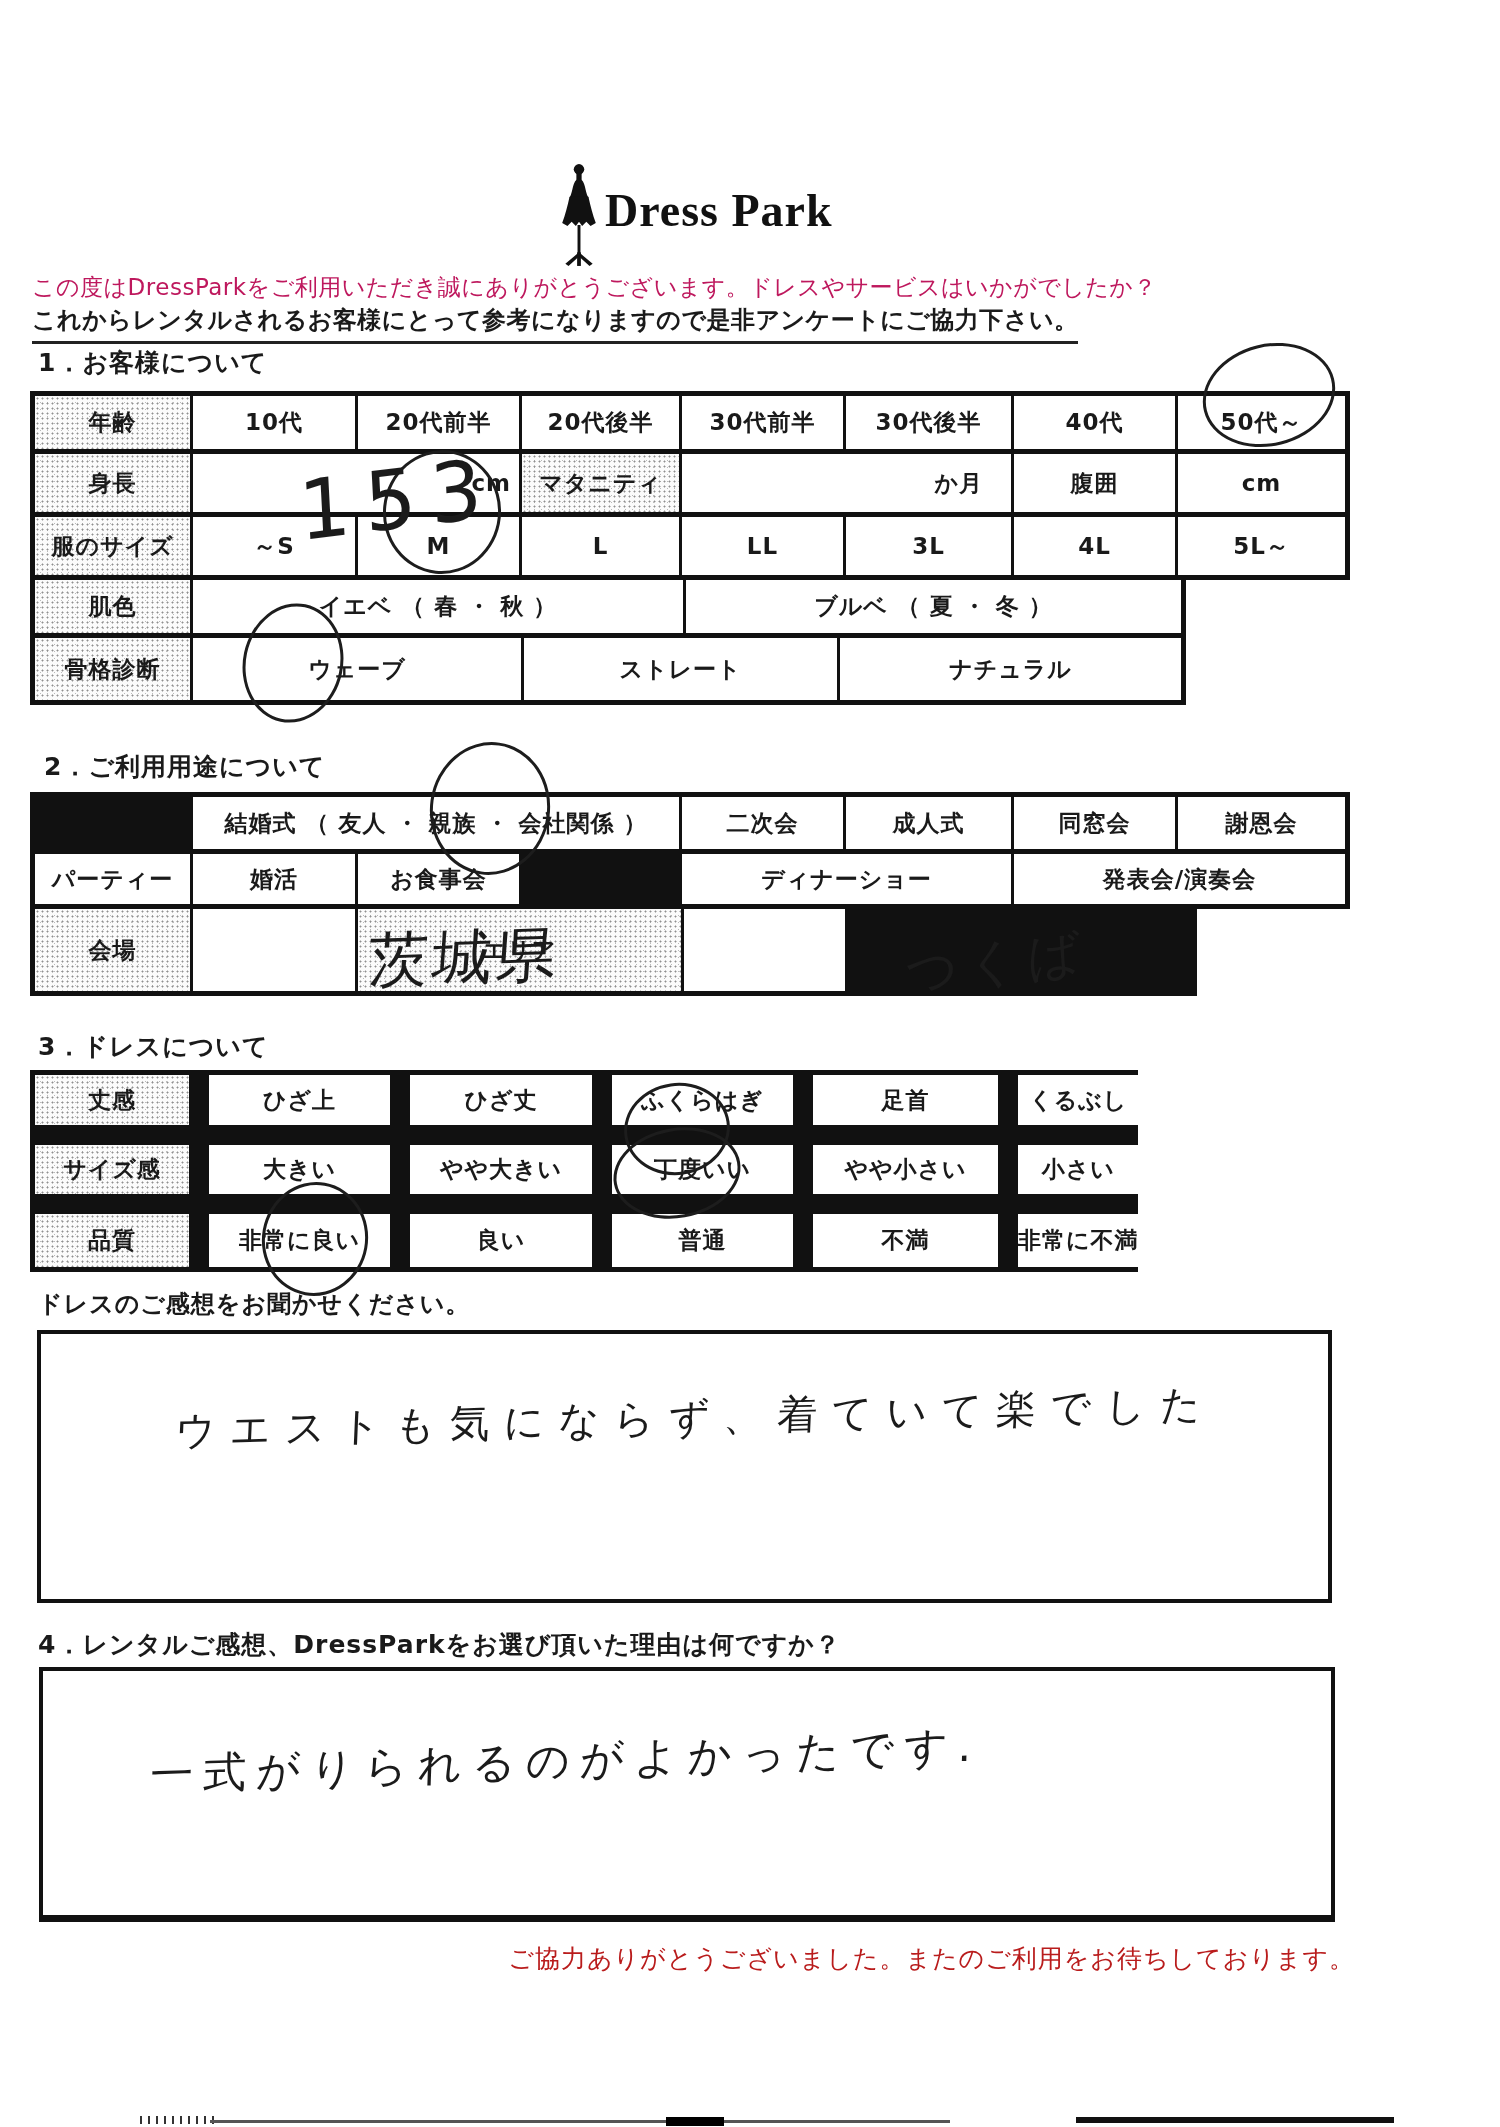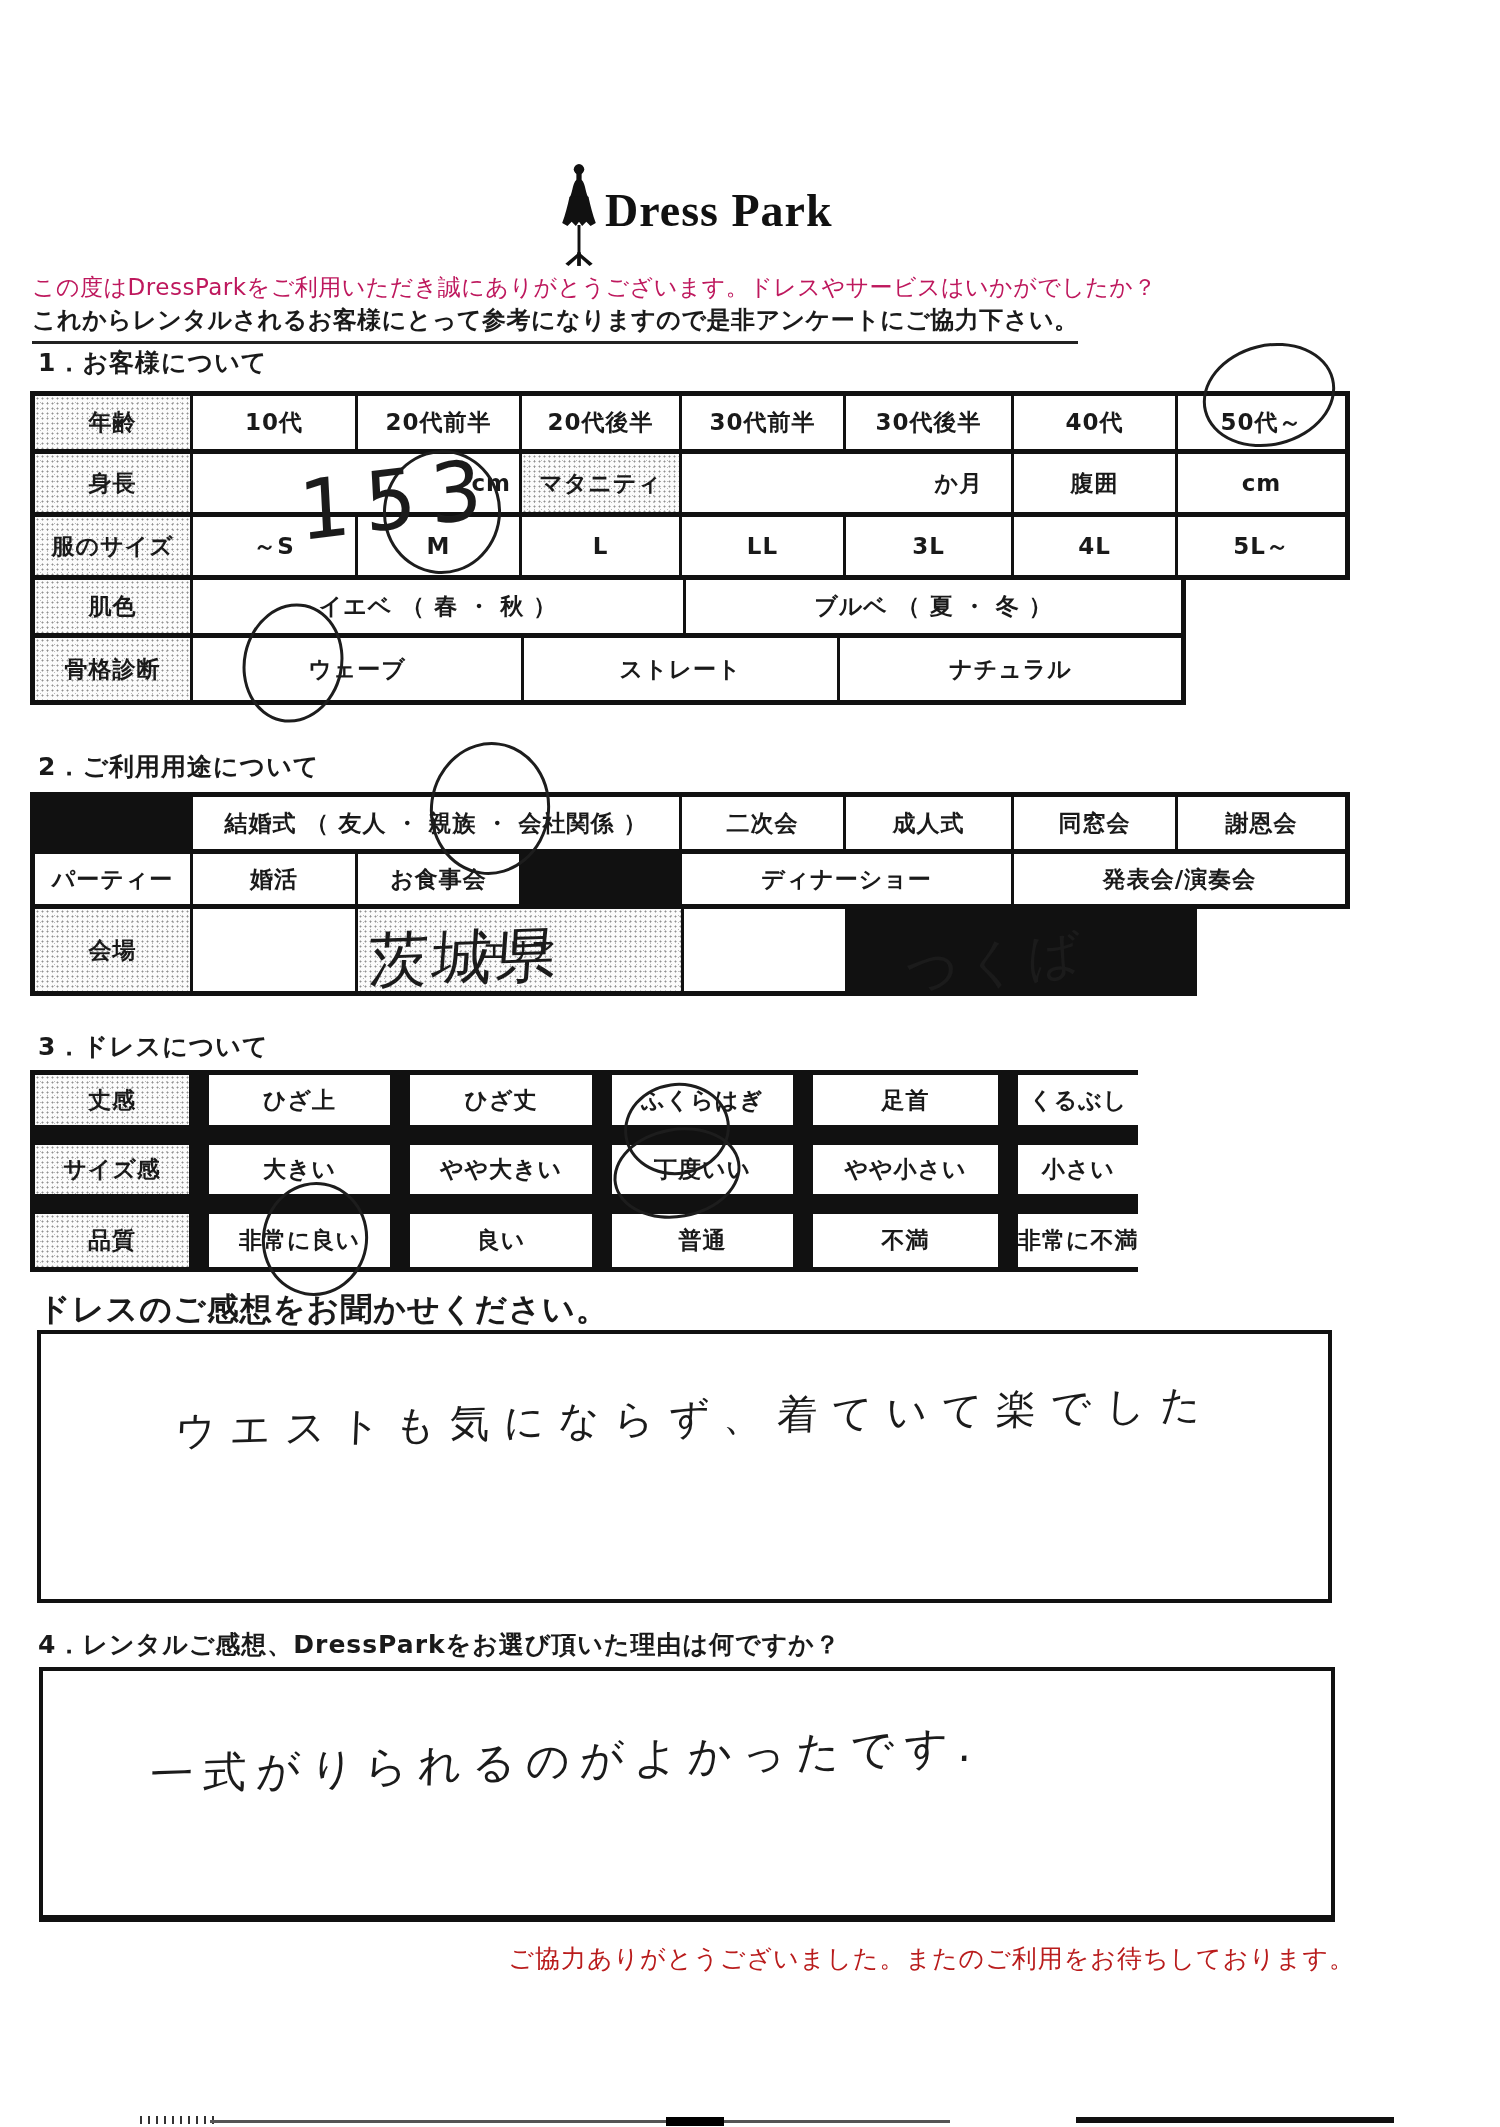--- a/index.html
+++ b/index.html
@@ -97,21 +97,21 @@
   <div class="c">ブルベ （ 夏 ・ 冬 ）</div>
 </div>
 
 <div class="tbl" style="left:30px;top:633px;width:1146px;grid-template-columns:155px 328px 313px 1fr;grid-template-rows:62px;">
   <div class="c shade">骨格診断</div>
   <div class="c">ウェーブ</div>
   <div class="c">ストレート</div>
   <div class="c">ナチュラル</div>
 </div>
 
-<div class="abs h-sec" style="left:38px;top:750px;text-align:center;">2．ご利用用途について</div>
+<div class="abs h-sec" style="left:44px;top:750px;text-align:center;">2．ご利用用途について</div>
 
 <div class="tbl" style="left:30px;top:792px;width:1310px;grid-template-columns:155px 162px 161px 157px 161px 165px 161px 1fr;grid-template-rows:52px 50px;">
   <div class="c" style="grid-column:2/5;">結婚式 （ 友人 ・ 親族 ・ 会社関係 ）</div>
   <div class="c">二次会</div>
   <div class="c">成人式</div>
   <div class="c">同窓会</div>
   <div class="c">謝恩会</div>
   <div class="c">パーティー</div>
   <div class="c">婚活</div>
   <div class="c">お食事会</div>
@@ -144,21 +144,21 @@
   <div class="c">小さい</div>
 
   <div class="c shade">品質</div>
   <div class="c">非常に良い</div>
   <div class="c">良い</div>
   <div class="c">普通</div>
   <div class="c">不満</div>
   <div class="c">非常に不満</div>
 </div>
 
-<div class="abs h-sec" style="left:38px;top:1288px;font-size:32px;font-family:Liberation Mono, monospace;">ドレスのご感想をお聞かせください。</div>
+<div class="abs h-sec" style="left:38px;top:1288px;font-size:24px;font-family:Liberation Mono, monospace;">ドレスのご感想をお聞かせください。</div>
 <div class="answer-box" style="left:37px;top:1330px;width:1287px;height:265px;"></div>
 
 <div class="abs h-sec" style="left:38px;top:1628px;font-size:25px;">4．レンタルご感想、DressParkをお選び頂いた理由は何ですか？</div>
 <div class="answer-box" style="left:39px;top:1667px;width:1288px;height:244px;border-bottom-width:7px;"></div>
 
 <div class="abs closing" style="right:145px;top:1942px;">ご協力ありがとうございました。またのご利用をお待ちしております。</div>
 
 <div class="circle" style="left:1202px;top:344px;width:128px;height:96px;transform:rotate(-14deg);border-width:3px;"></div>
 <div class="circle" style="left:383px;top:450px;width:112px;height:118px;transform:rotate(6deg);border-width:3px;"></div>
 <div class="circle" style="left:243px;top:603px;width:94px;height:114px;transform:rotate(12deg);border-width:3px;"></div>

